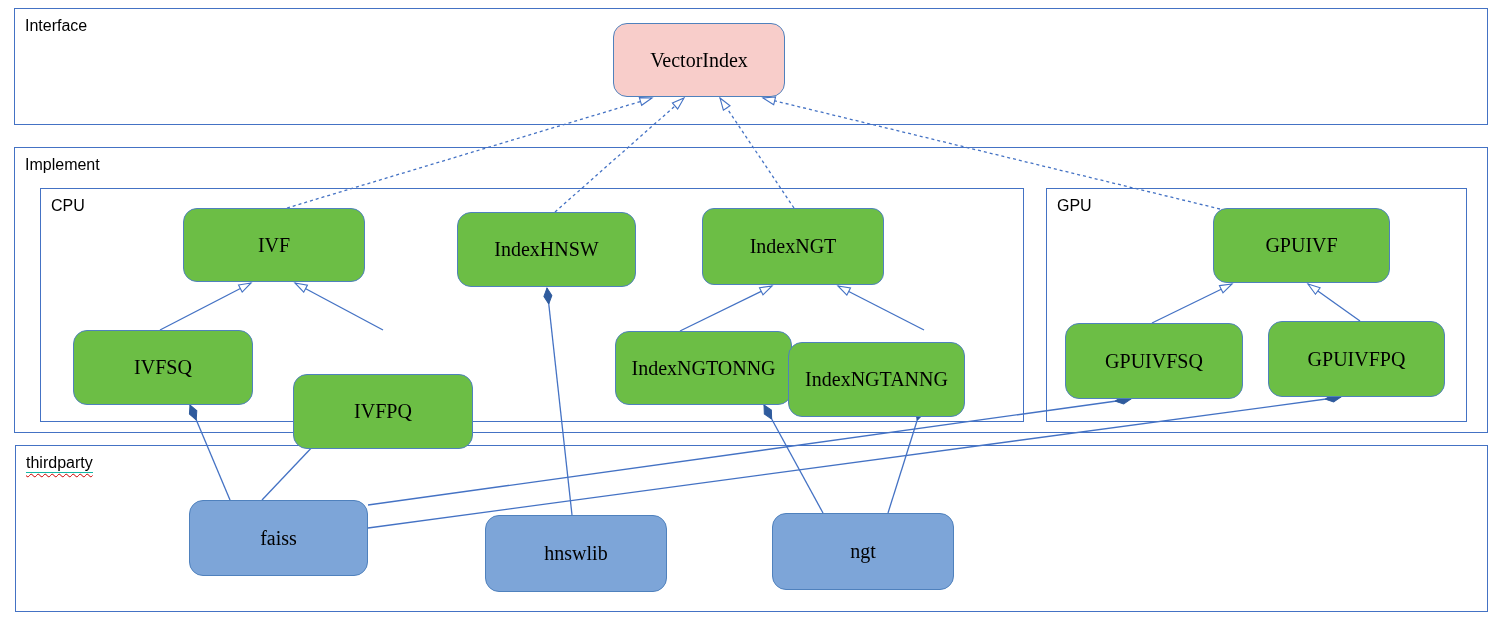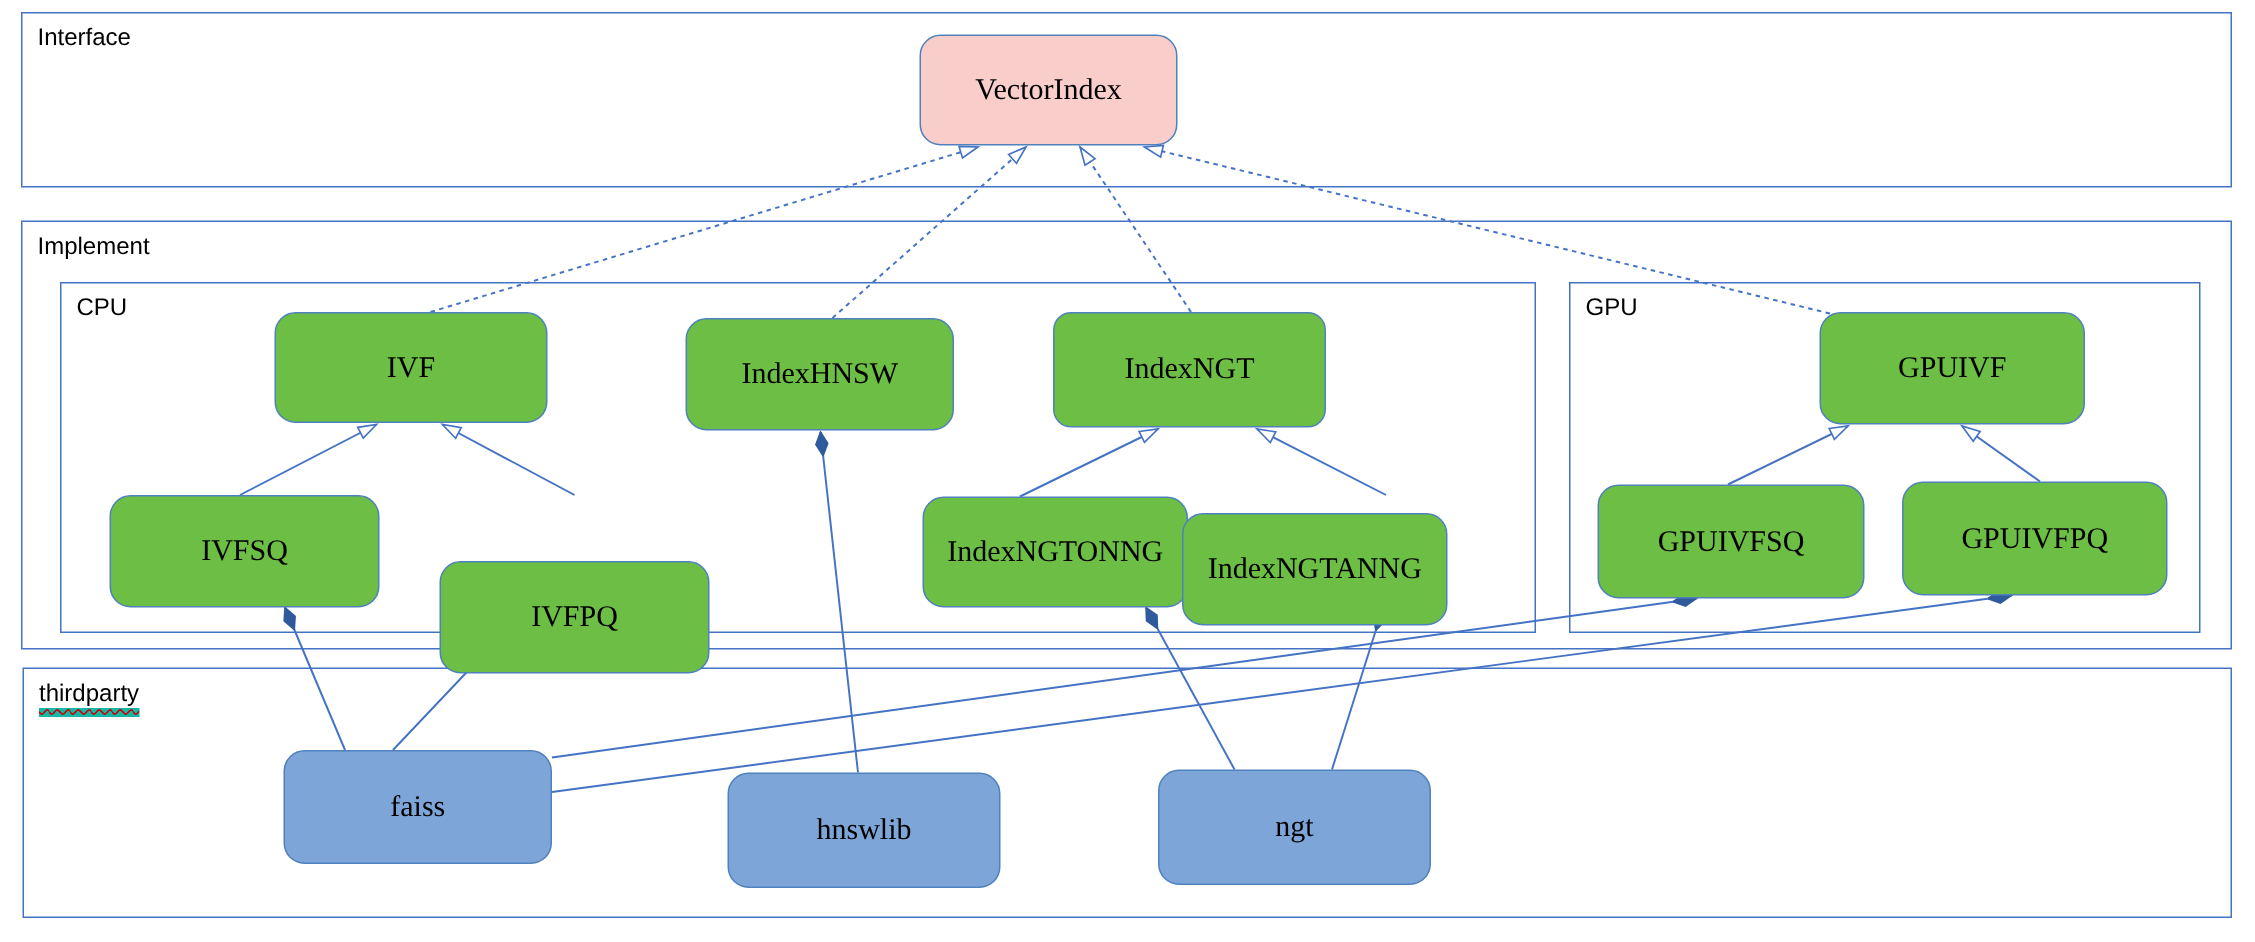--- a/index.html
+++ b/index.html
@@ -21,21 +21,21 @@
     position:absolute;
     border:1.5px solid var(--container-border);
     background:transparent;
     box-sizing:border-box;
   }
   .container-label{
     position:absolute;top:7px;left:10px;
     font-size:16px;line-height:1.2;color:var(--text);
     background:transparent;white-space:nowrap;
   }
-  .wavy-wrap{border-bottom:6px solid #14b8a6;padding-bottom:1px;}
+  .wavy-wrap{border-bottom:1px solid #14b8a6;padding-bottom:1px;}
   .wavy{
     text-decoration-line:underline;
     text-decoration-style:wavy;
     text-decoration-color:var(--spellcheck);
     text-decoration-thickness:1px;
     text-underline-offset:5px;
   }
 
   .node{
     position:absolute;

